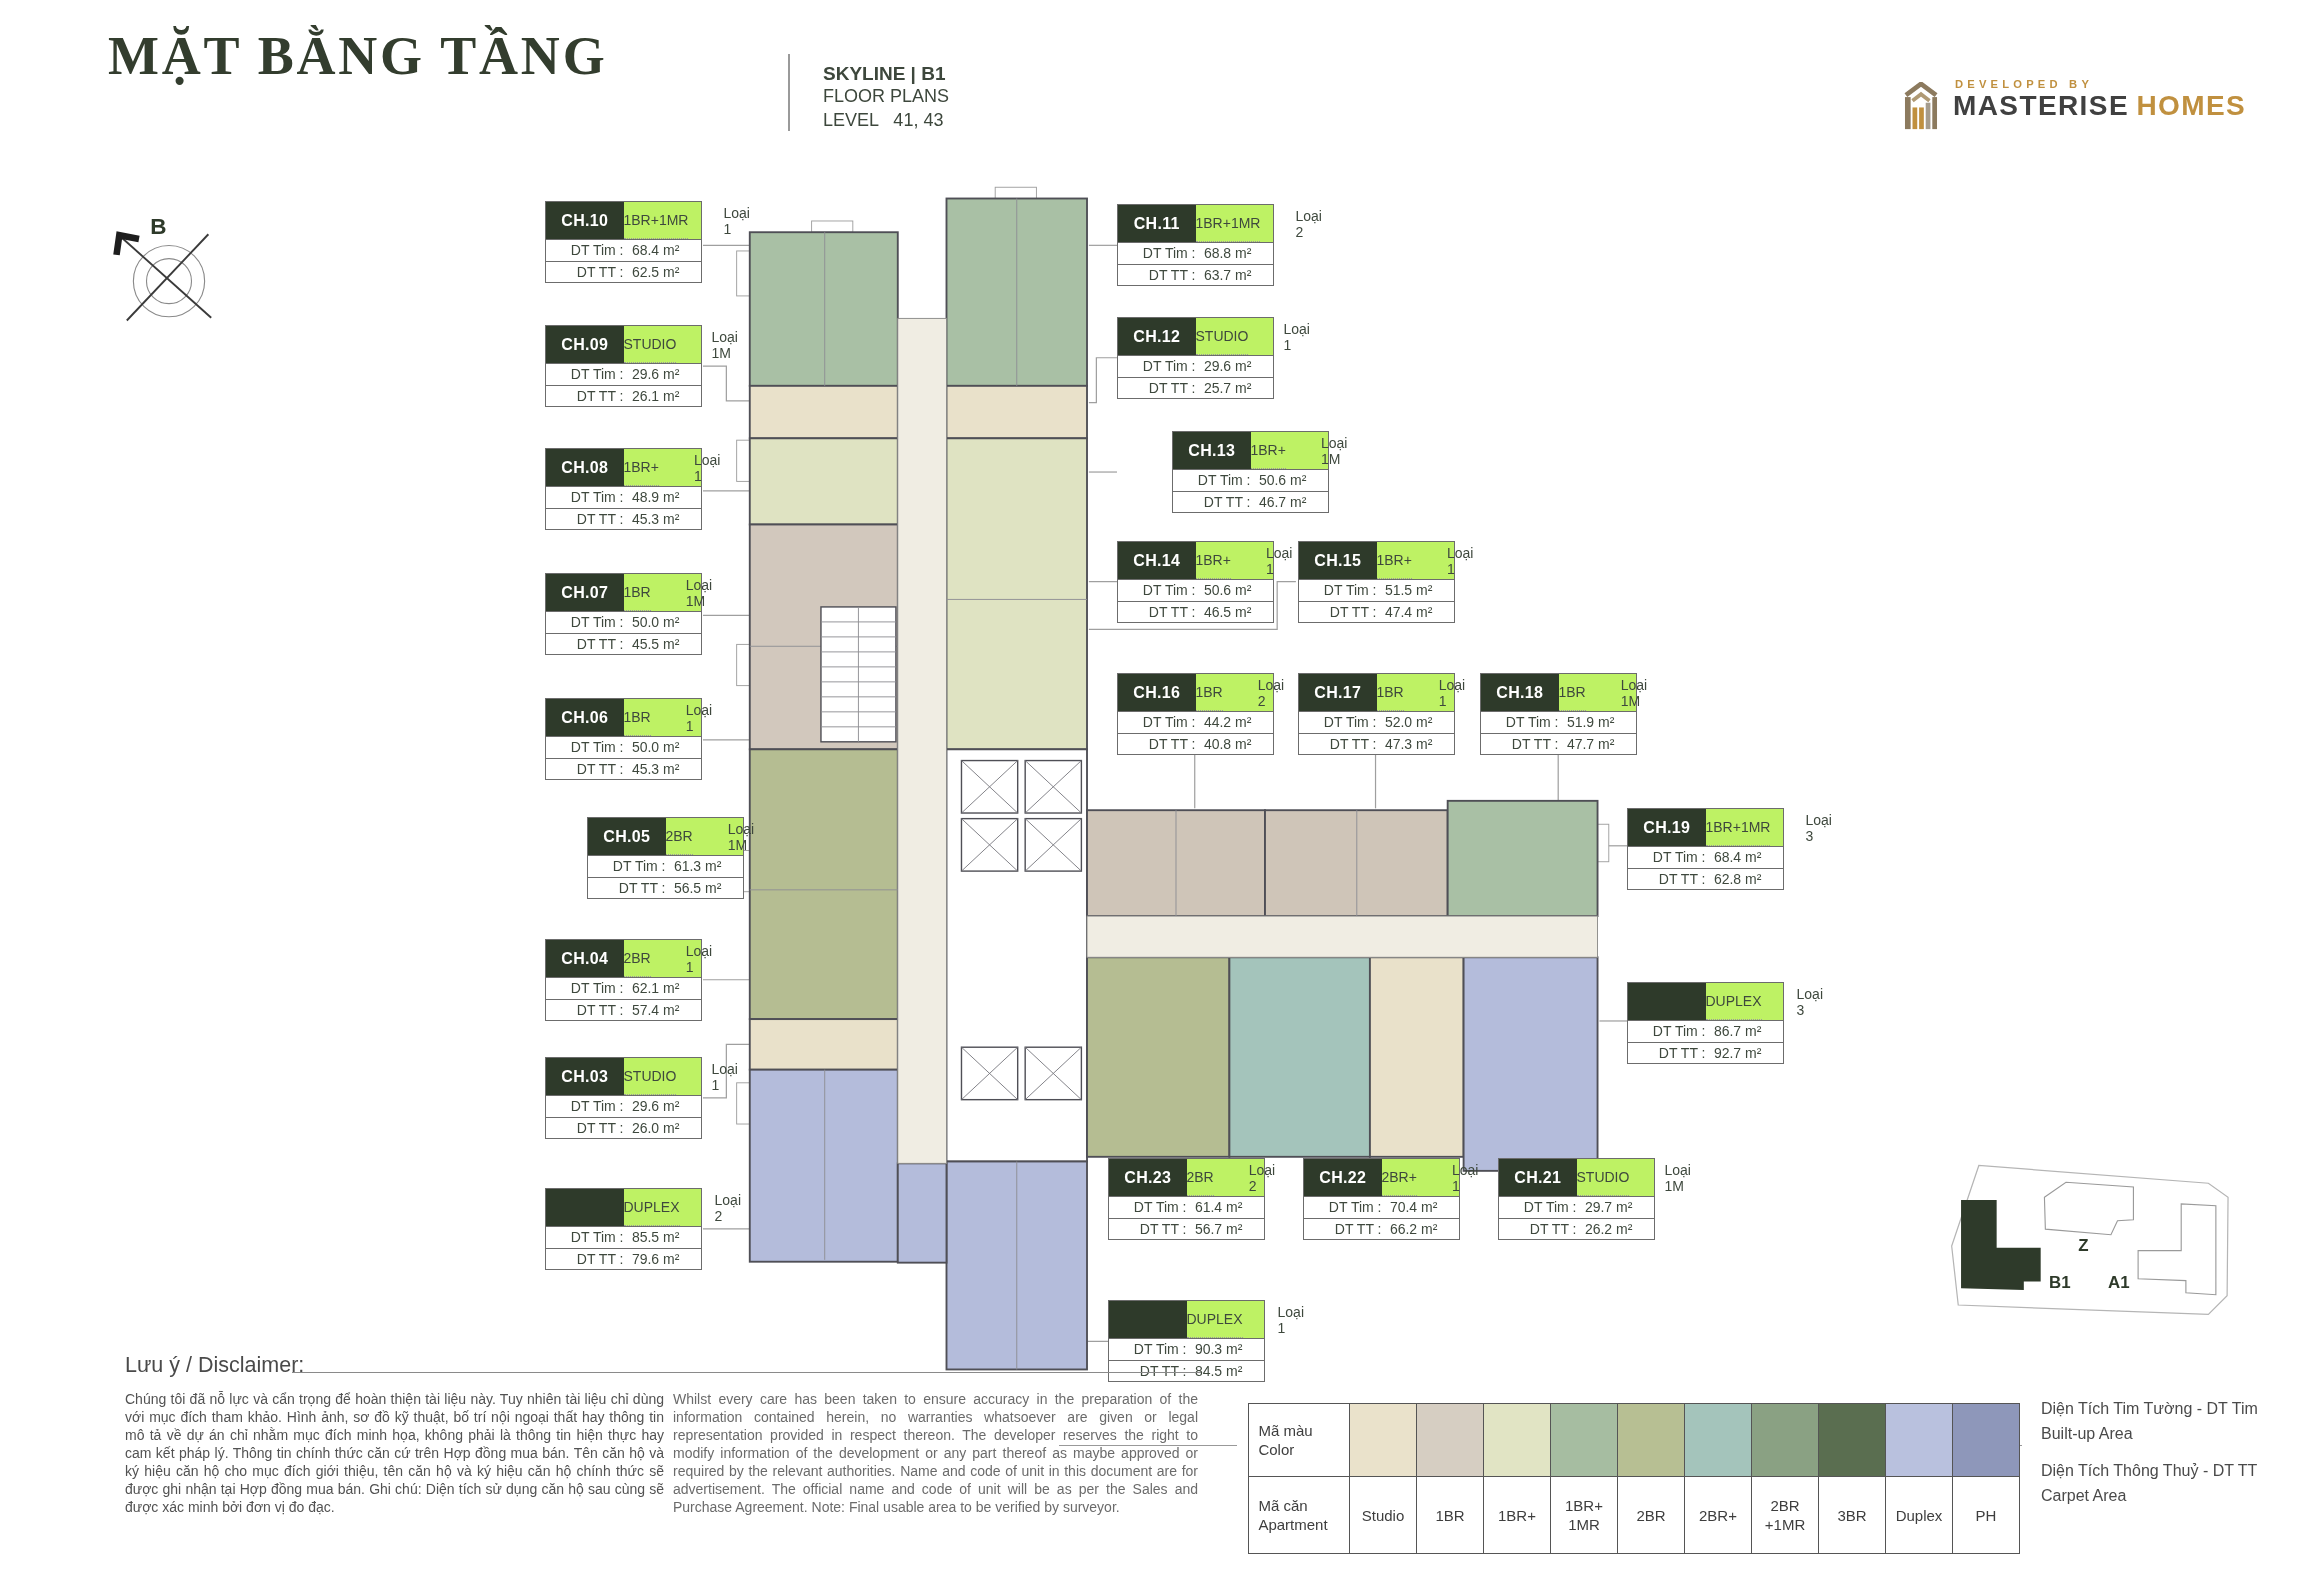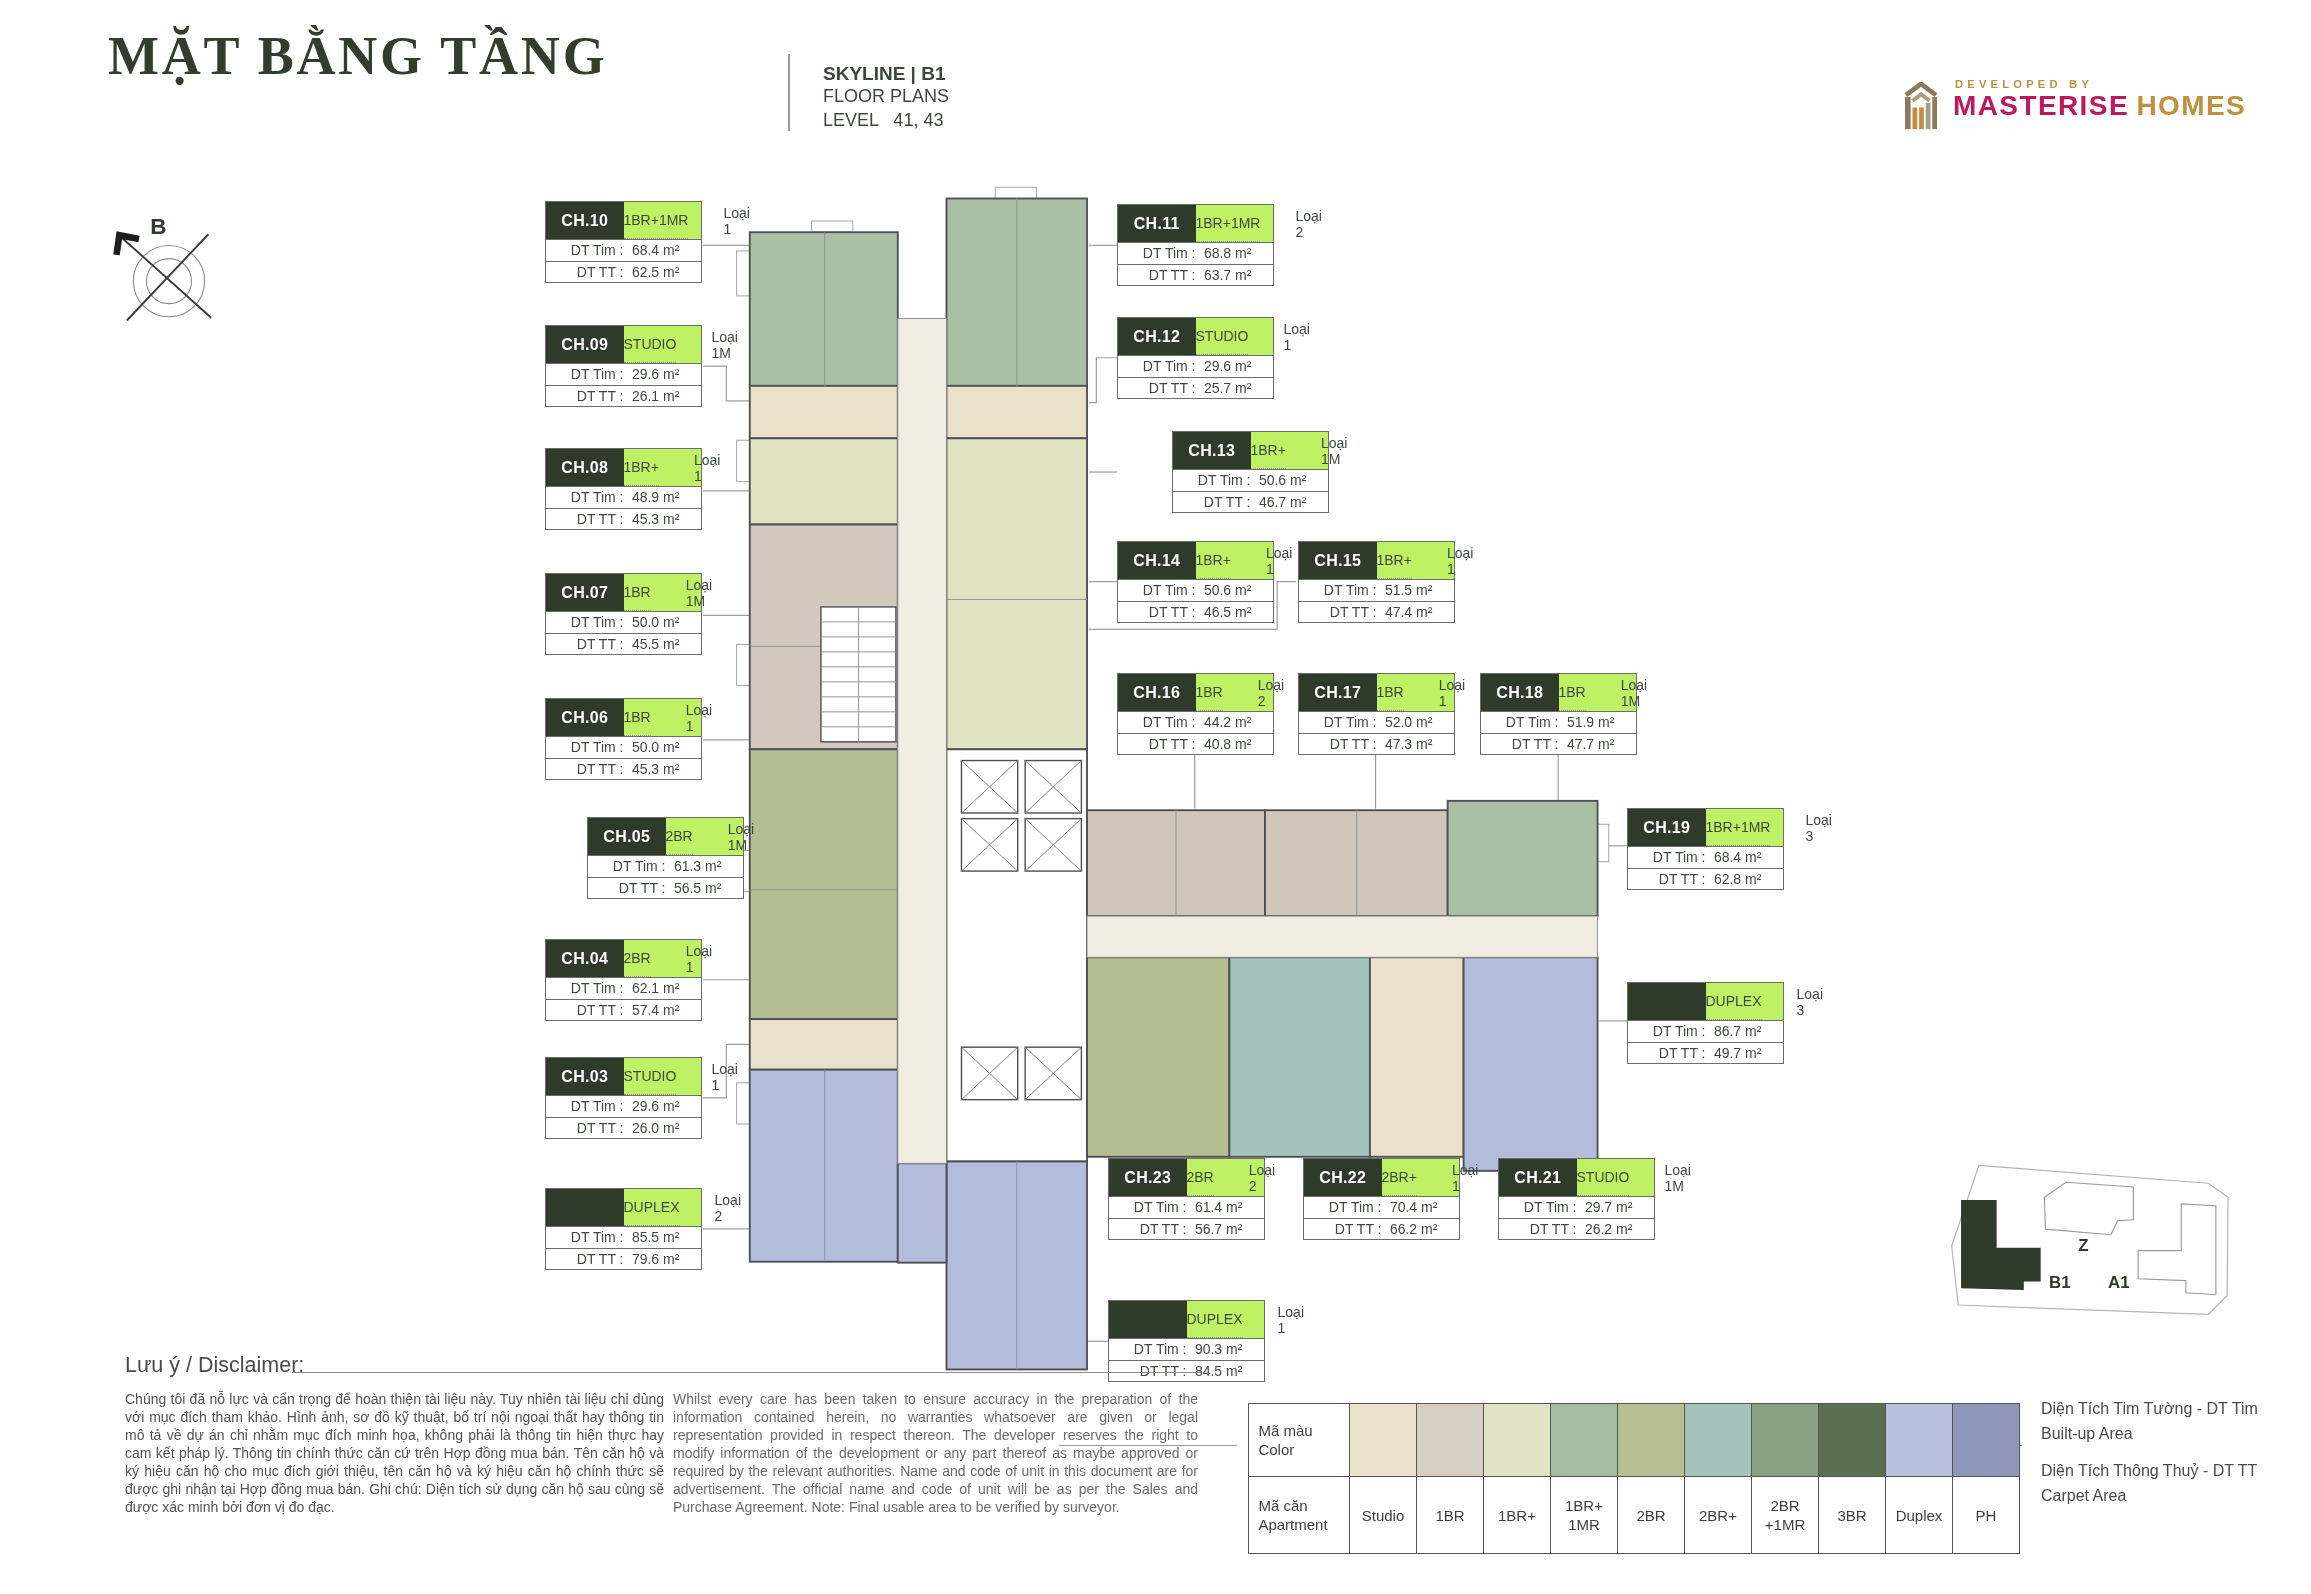--- a/index.html
+++ b/index.html
@@ -16,21 +16,21 @@
   .project-name{font-size:19px;font-weight:bold;}
   .project-sub{font-size:18px;}
   .project-level{font-size:18px;white-space:pre;}
 
   
   .logo-mark{position:absolute;left:1903px;top:82px;}
   .dev-by{position:absolute;left:1955px;top:78px;font-size:11.2px;font-weight:bold;
       letter-spacing:4.2px;color:#c0903f;}
   .logo-text{position:absolute;left:1953px;top:90px;font-size:28px;font-weight:bold;
       letter-spacing:1.4px;white-space:nowrap;}
-  .logo-text .t1{color:#be185d;}
+  .logo-text .t1{color:#404040;}
   .logo-text .t2{color:#c0903f;margin-left:7.5px;}
 
   
   .unit-card{position:absolute;width:157px;}
   .uc-head{display:flex;height:39px;border:0.9px solid #6c6c6c;box-sizing:border-box;}
   .uc-id{width:50%;background:#2e3a2a;color:#fff;display:flex;align-items:center;
       justify-content:center;font-weight:bold;font-size:16px;letter-spacing:0.3px;}
   .uc-type{width:50%;background:#bef264;display:flex;flex-direction:row;gap:35px;}
   .uc-type-main{flex:1;display:flex;align-items:center;justify-content:center;
       font-size:14px;color:#3e483d;border-bottom:0.9px dotted #9a9a9a;}
@@ -521,21 +521,21 @@
             <div class="uc-type-main">DUPLEX</div>
             <div class="uc-type-variant">Loại 3</div>
           </div>
         </div>
         <div class="uc-row">
           <span class="lab">DT Tim :</span>
           <span class="val">86.7 m²</span>
         </div>
         <div class="uc-row">
           <span class="lab">DT TT :</span>
-          <span class="val">49.7 m²</span>
+          <span class="val">92.7 m²</span>
         </div>
       </div>
       <div class="unit-card" style="left: 1108px; top: 1158px;">
         <div class="uc-head">
           <div class="uc-id">CH.23</div>
           <div class="uc-type">
             <div class="uc-type-main">2BR</div>
             <div class="uc-type-variant">Loại 2</div>
           </div>
         </div>

